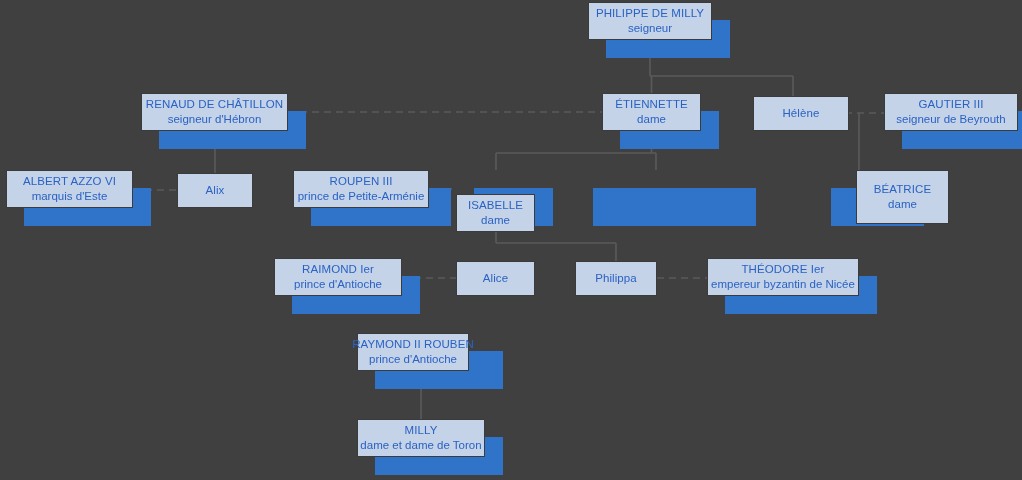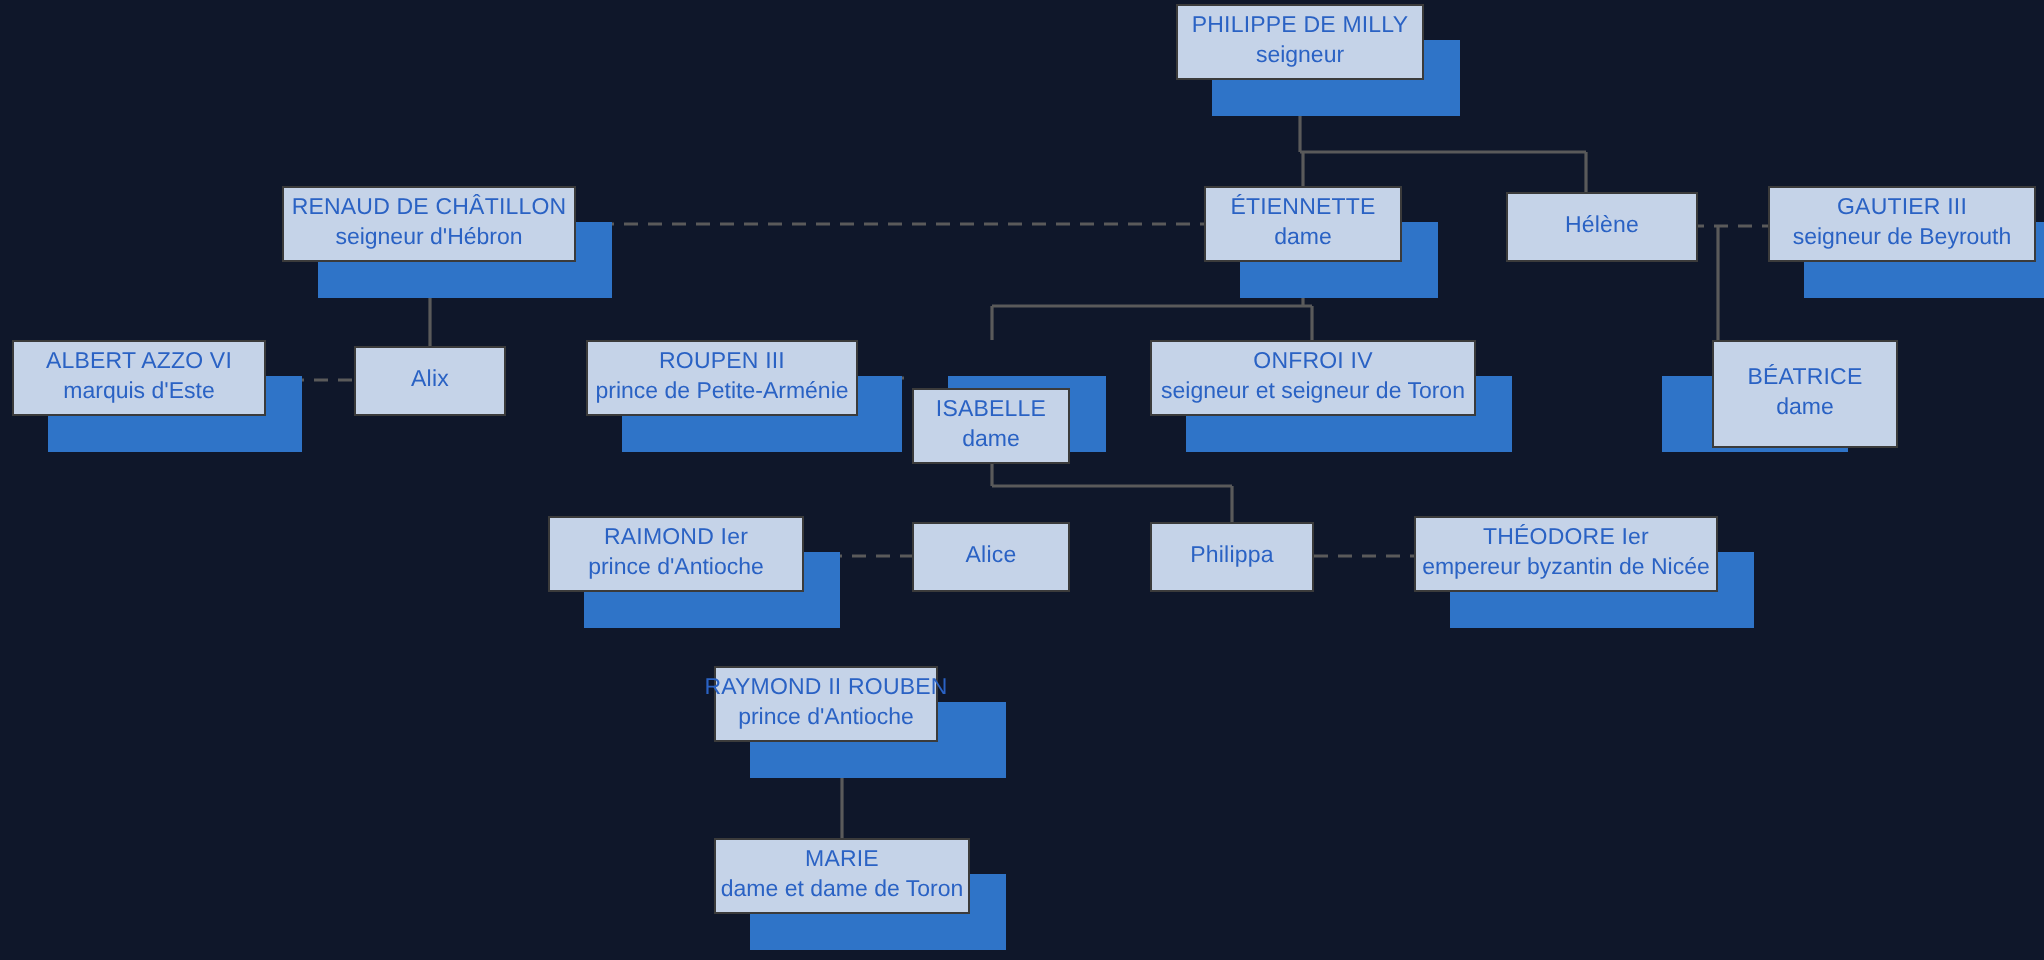--- a/index.html
+++ b/index.html
@@ -4,21 +4,21 @@
 <style>
   html, body {
     margin: 0;
     padding: 0;
     background: #ffffff;
   }
   #diagram-root {
     position: relative;
     width: 1022px;
     height: 480px;
-    background: #0f172a;
+    background: #404040;
     font-family: "Liberation Sans", sans-serif;
     overflow: hidden;
   }
   #connector-layer {
     position: absolute;
     left: 0;
     top: 0;
     width: 1022px;
     height: 480px;
   }
@@ -150,24 +150,20 @@
   <div class="node" style="left:293px;top:170px;width:136px;height:38px;">
     <span class="name">ROUPEN III</span>
     <span class="title">prince de Petite-Arménie</span>
   </div>
 
   <div class="node" style="left:456px;top:170px;width:79px;height:38px;margin-top:24px;">
     <span class="name">ISABELLE</span>
     <span class="title">dame</span>
   </div>
 
-  <div class="node" style="left:575px;top:170px;width:163px;height:38px;">
-    <span class="name">ONFROI IV</span>
-    <span class="title">seigneur et seigneur de Toron</span>
-  </div>
 
   <div class="node" style="left:842px;top:170px;width:93px;height:54px;margin-left:14px;">
     <span class="name">BÉATRICE</span>
     <span class="title">dame</span>
   </div>
 
   <div class="node" style="left:274px;top:258px;width:128px;height:38px;">
     <span class="name">RAIMOND Ier</span>
     <span class="title">prince d'Antioche</span>
   </div>
@@ -184,17 +180,17 @@
     <span class="name">THÉODORE Ier</span>
     <span class="title">empereur byzantin de Nicée</span>
   </div>
 
   <div class="node" style="left:357px;top:333px;width:112px;height:38px;">
     <span class="name">RAYMOND II ROUBEN</span>
     <span class="title">prince d'Antioche</span>
   </div>
 
   <div class="node" style="left:357px;top:419px;width:128px;height:38px;">
-    <span class="name">MARIE</span>
+    <span class="name">MILLY</span>
     <span class="title">dame et dame de Toron</span>
   </div>
 
 </div>
 
 </body></html>

